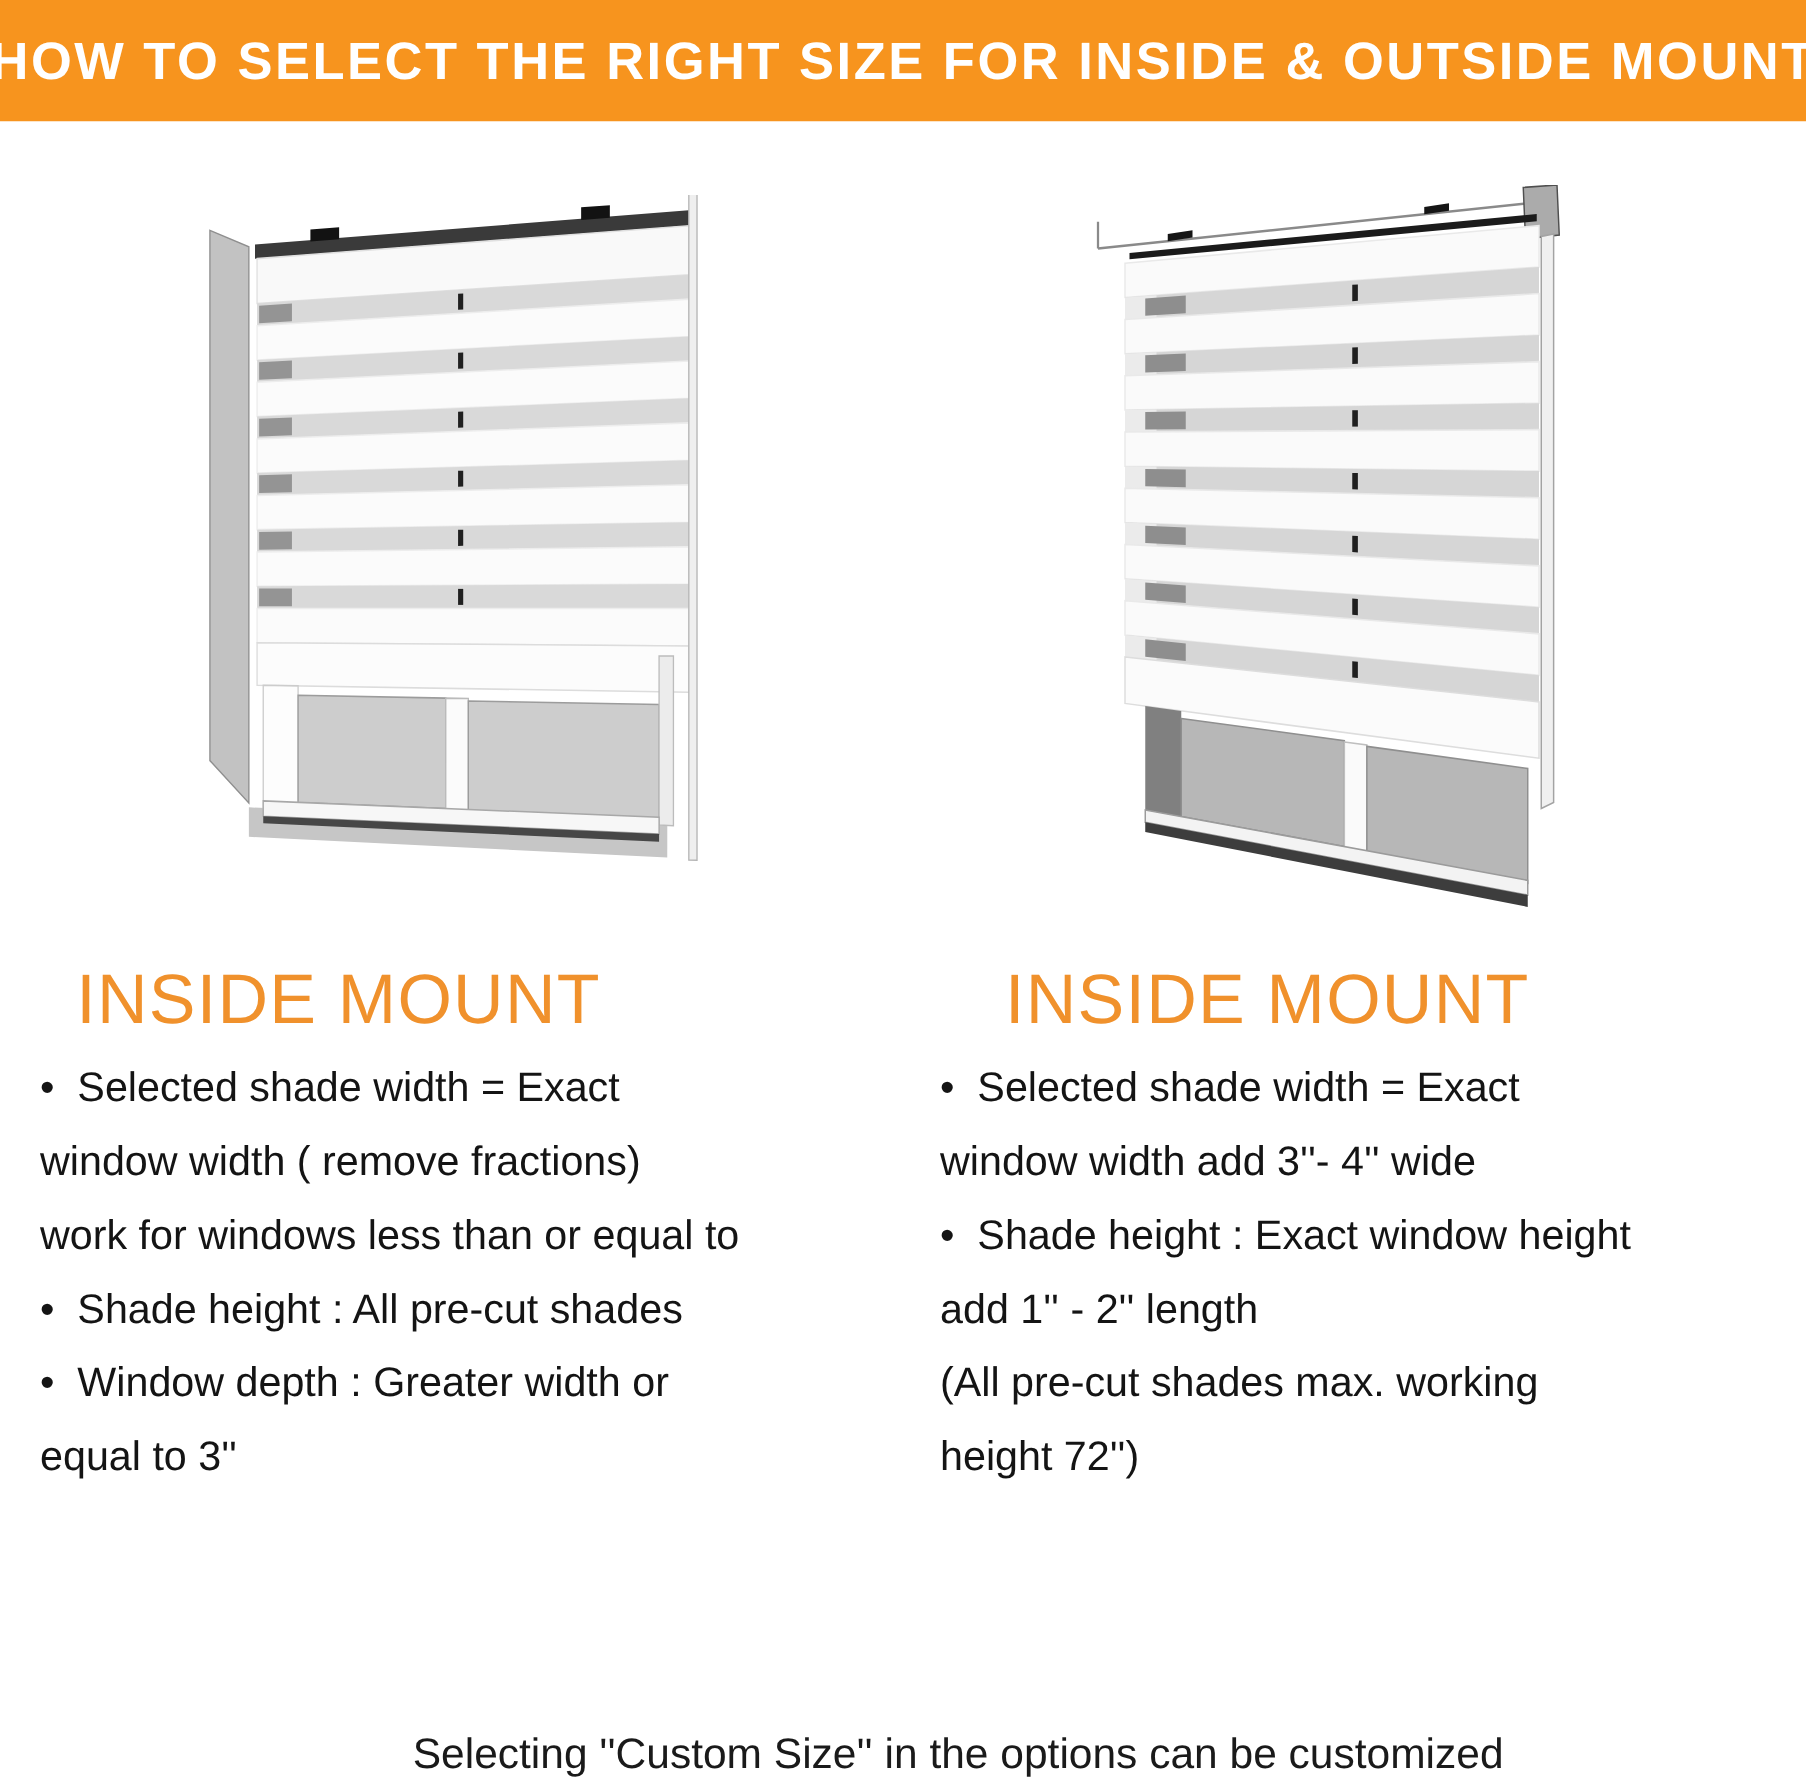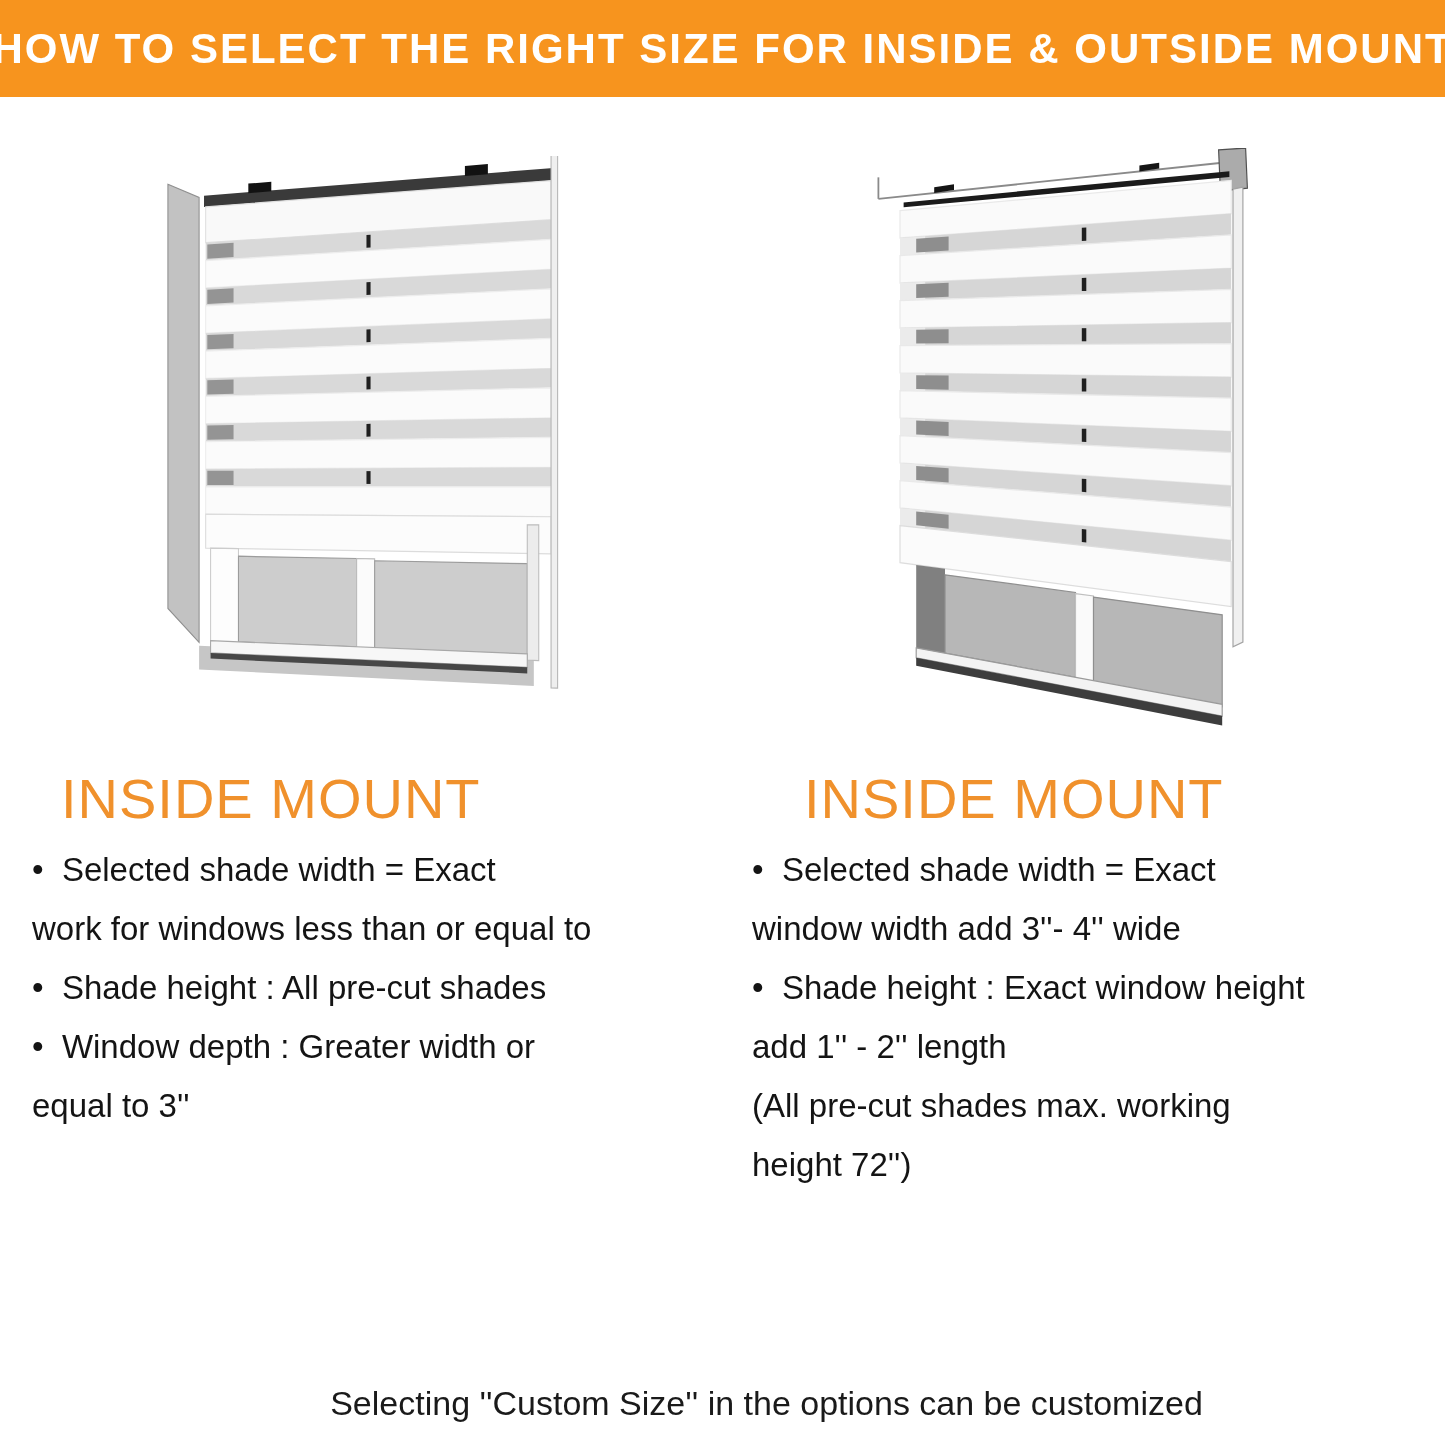--- a/index.html
+++ b/index.html
@@ -146,20 +146,21 @@
         <polygon points="48.0,511.1 388.0,568.7 388.0,580.7 48.0,521.2" fill="#f3f3f3" stroke="#9b9b9b" stroke-width="1.3"></polygon>
         <polygon points="48.0,521.2 388.0,580.7 388.0,590.4 48.0,529.2" fill="#3d3d3d"></polygon>
       </svg>
   </div>
 
   <h2 class="heading heading-inside">INSIDE MOUNT</h2>
   <h2 class="heading heading-outside">INSIDE MOUNT</h2>
 
   <div class="col col-inside">
       <div class="text-line">•  Selected shade width = Exact</div>
+      <div class="text-line">window width ( remove fractions)</div>
       <div class="text-line">work for windows less than or equal to</div>
       <div class="text-line">•  Shade height : All pre-cut shades</div>
       <div class="text-line">•  Window depth : Greater width or</div>
       <div class="text-line">equal to 3''</div>
     </div>
   <div class="col col-outside">
       <div class="text-line">•  Selected shade width = Exact</div>
       <div class="text-line">window width add 3''- 4'' wide</div>
       <div class="text-line">•  Shade height : Exact window height</div>
       <div class="text-line">add 1'' - 2'' length</div>

